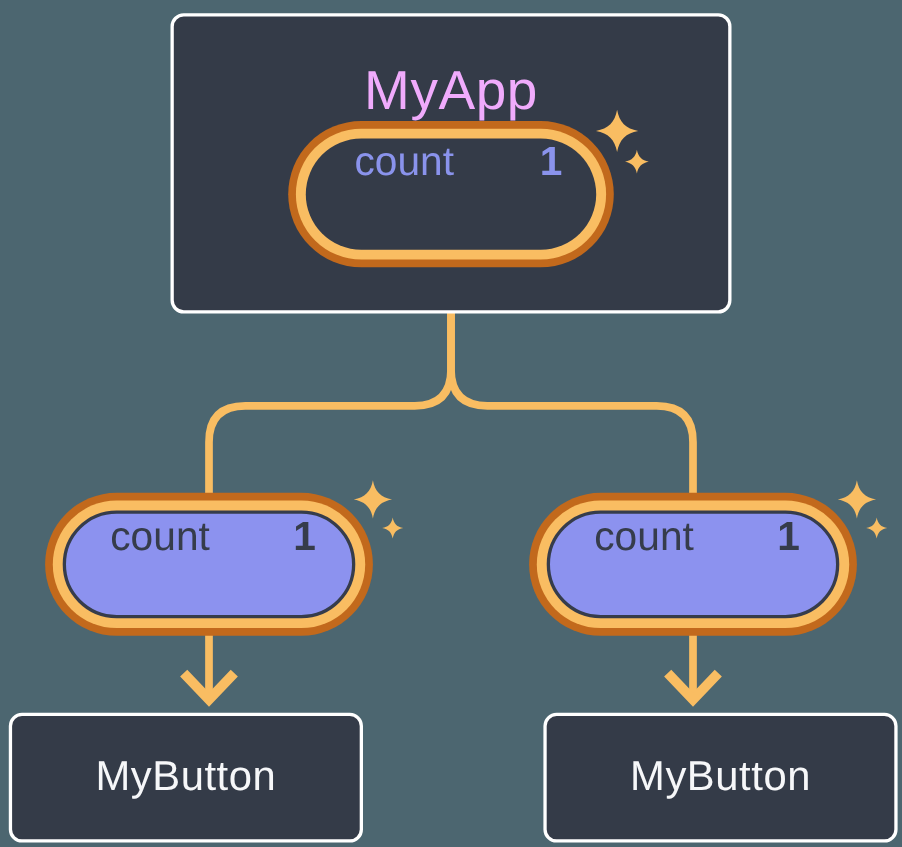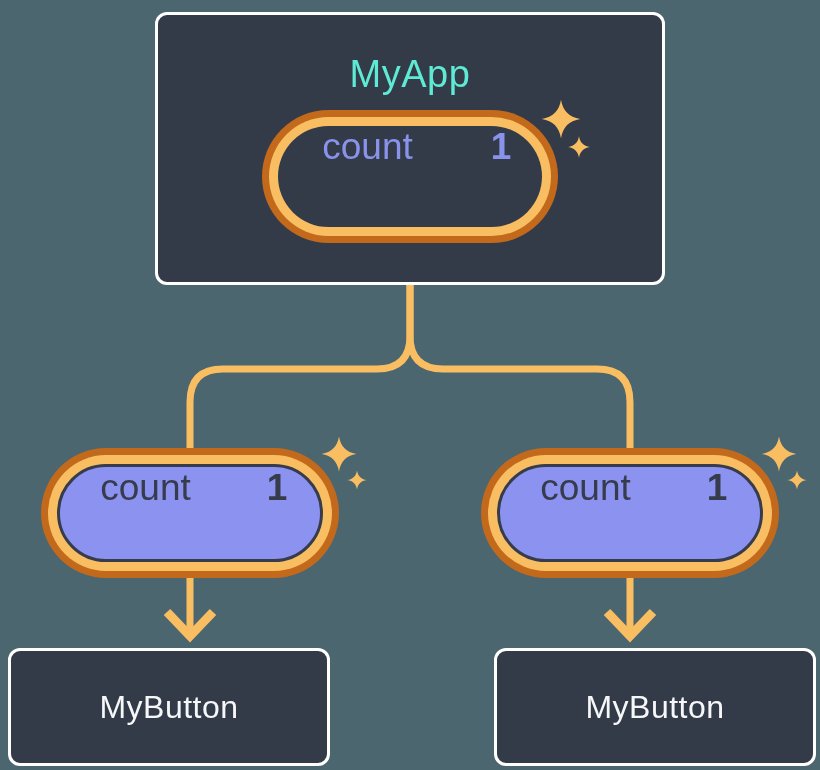--- a/index.html
+++ b/index.html
@@ -23,31 +23,31 @@
     background: #343b48;
     border: 3px solid #ffffff;
     border-radius: 12px;
     box-sizing: border-box;
     z-index: 2;
   }
   .node-root { left: 155px; top: 12px; width: 510px; height: 273px; }
   .node-title {
     position: absolute; left: 0; top: 38px; width: 100%;
     text-align: center;
-    color: #5eead4;
-    font-size: 38px; font-weight: 500; letter-spacing: 0.5px;
+    color: #f0abfc;
+    font-size: 50px; font-weight: 500; letter-spacing: 0.5px;
   }
   .node-button { left: 8px; top: 648px; width: 322px; height: 118px; }
   .node-button.right { left: 494px; }
   .node-button-label {
     position: absolute; left: 0; top: 50%; width: 100%;
     transform: translateY(-50%);
     text-align: center;
     color: #f6f7f9;
-    font-size: 32px; font-weight: 500; letter-spacing: 0.5px;
+    font-size: 38px; font-weight: 500; letter-spacing: 0.5px;
   }
 
   
   .pill {
     position: absolute;
     box-sizing: border-box;
     background: #c2691c;
     border-radius: 999px;
     padding: 7px;
     z-index: 3;

